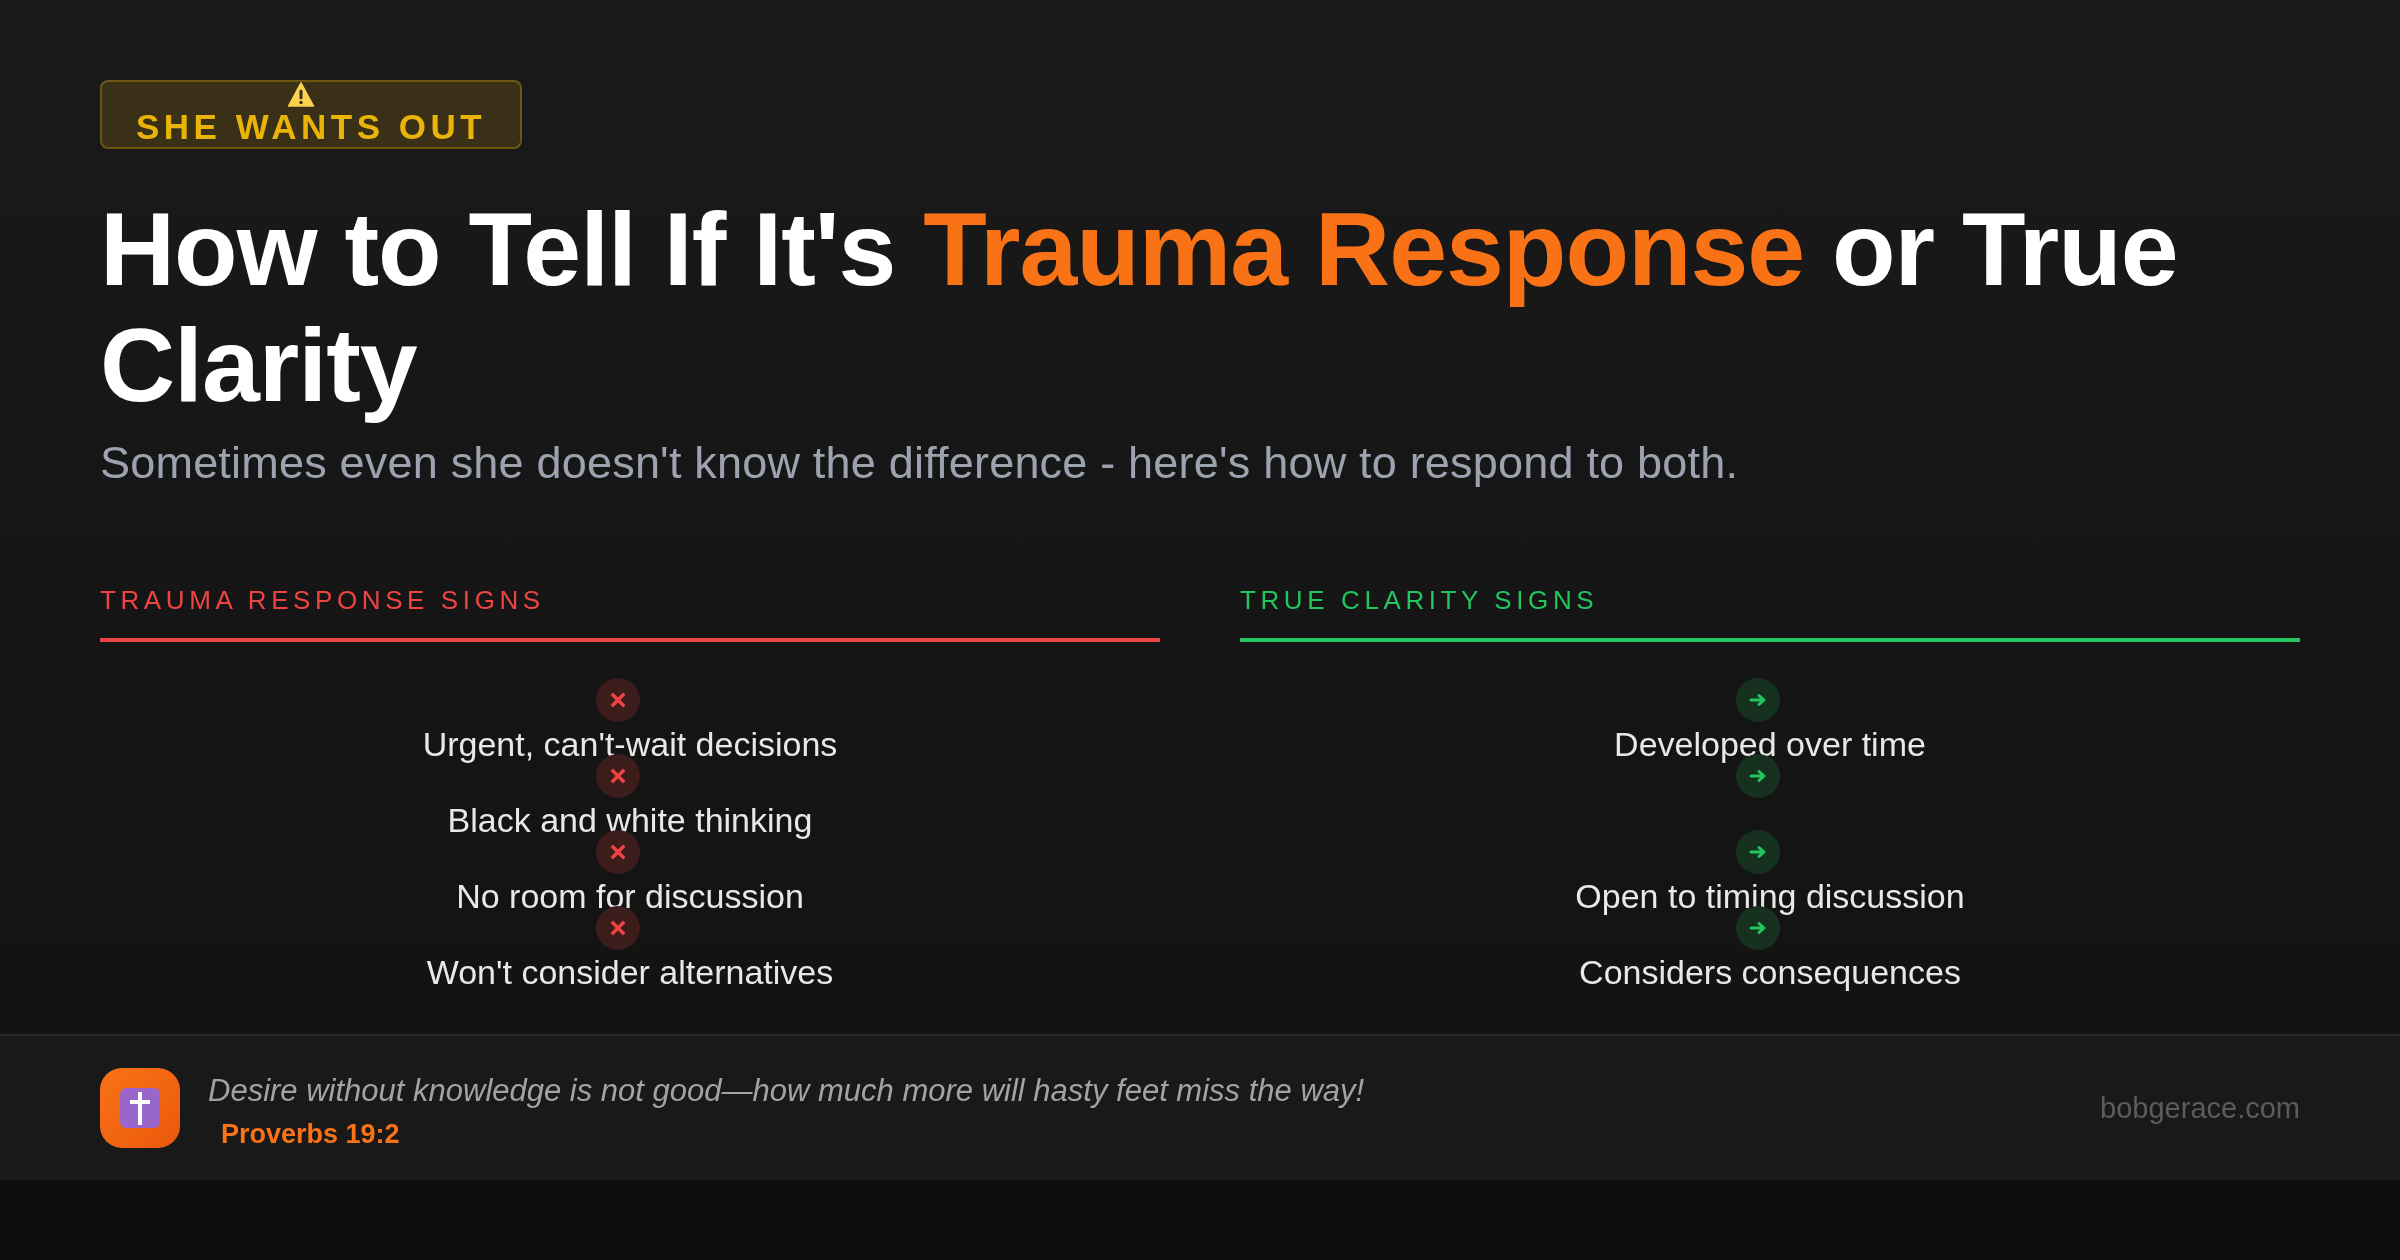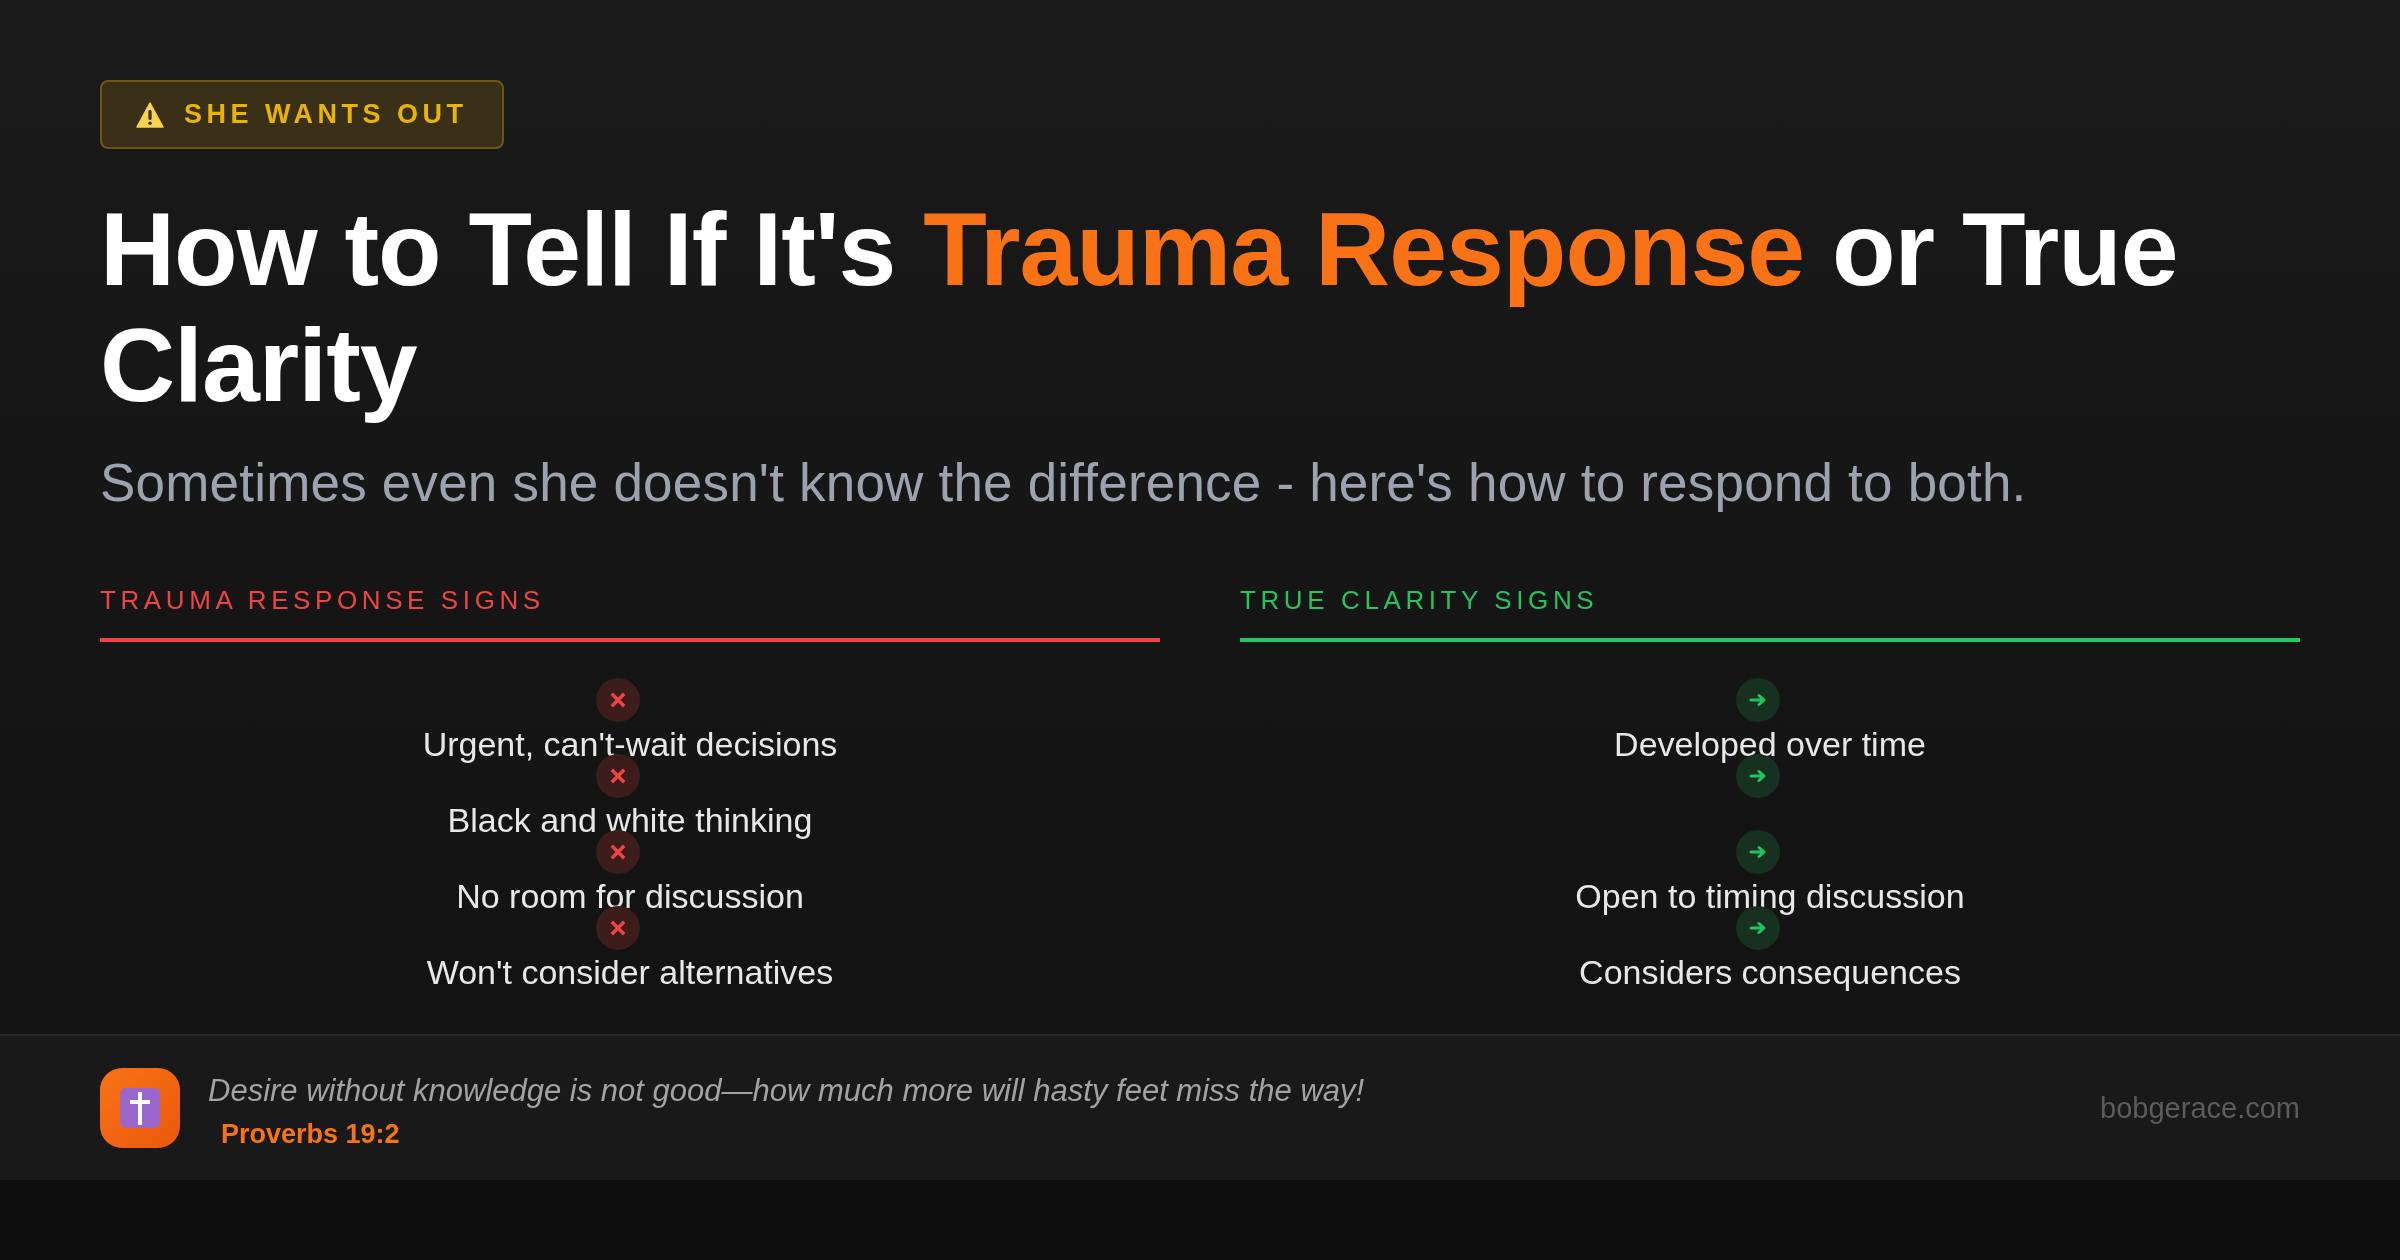--- a/index.html
+++ b/index.html
@@ -27,43 +27,44 @@
     .badge {
       display: inline-flex;
       align-items: center;
       height: 69px;
       padding: 0 34px 0 34px;
       background: #3a3018;
       border: 2px solid #6b5612;
       border-radius: 8px;
       color: #eab308;
       font-weight: 700;
-      font-size: 27px;
+      font-size: 35px;
       letter-spacing: 4.5px;
+      flex-direction: column;
     }
     .badge .warn-icon {
       width: 28px;
       height: 26px;
       margin-right: 20px;
       display: inline-block;
     }
     
     .title {
       margin-top: 42px;
       font-size: 104px;
       font-weight: 700;
       line-height: 116px;
       color: #ffffff;
       letter-spacing: -1px;
       width: 2240px;
     }
     .title .accent { color: #f97316; }
     .subtitle {
-      margin-top: 32px;
-      font-size: 53px;
+      margin-top: 12px;
+      font-size: 45px;
       color: #9ca3af;
       line-height: 56px;
       letter-spacing: 0.2px;
     }
     
     .columns {
       position: absolute;
       left: 100px;
       top: 580px;
       width: 2200px;

